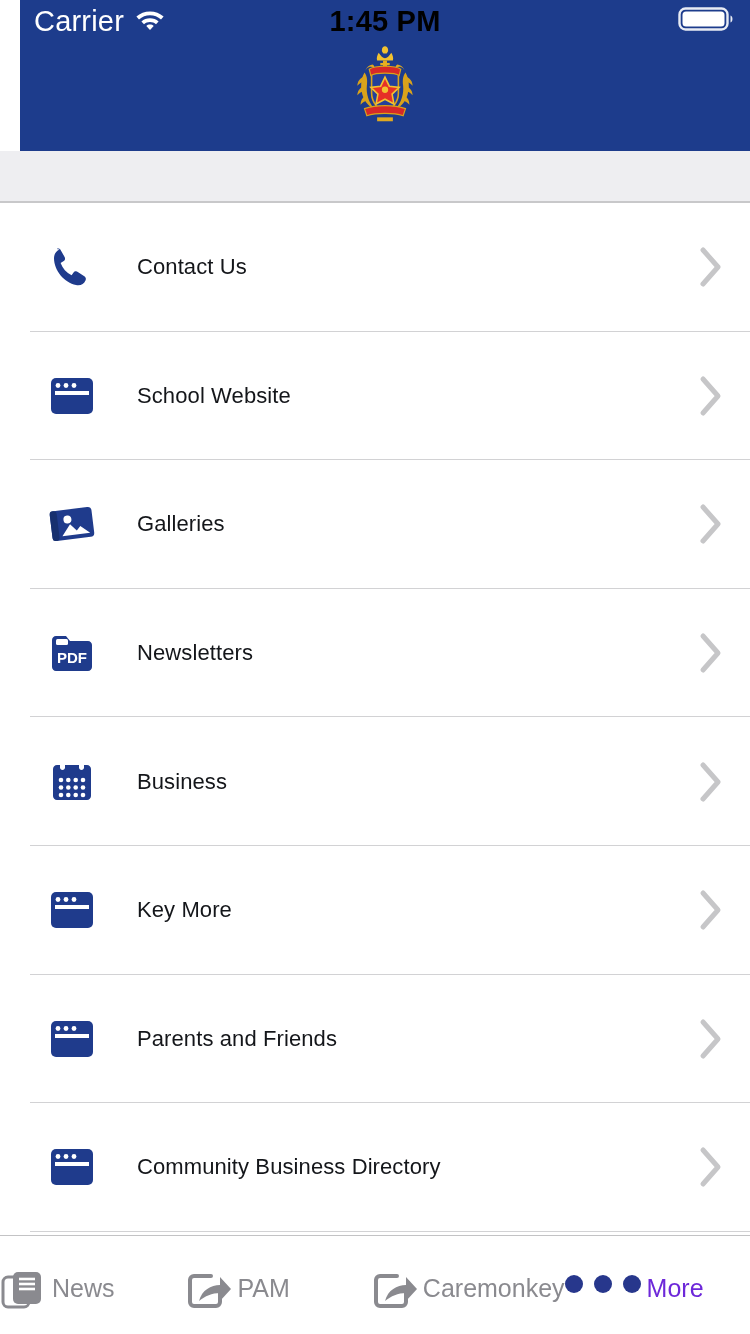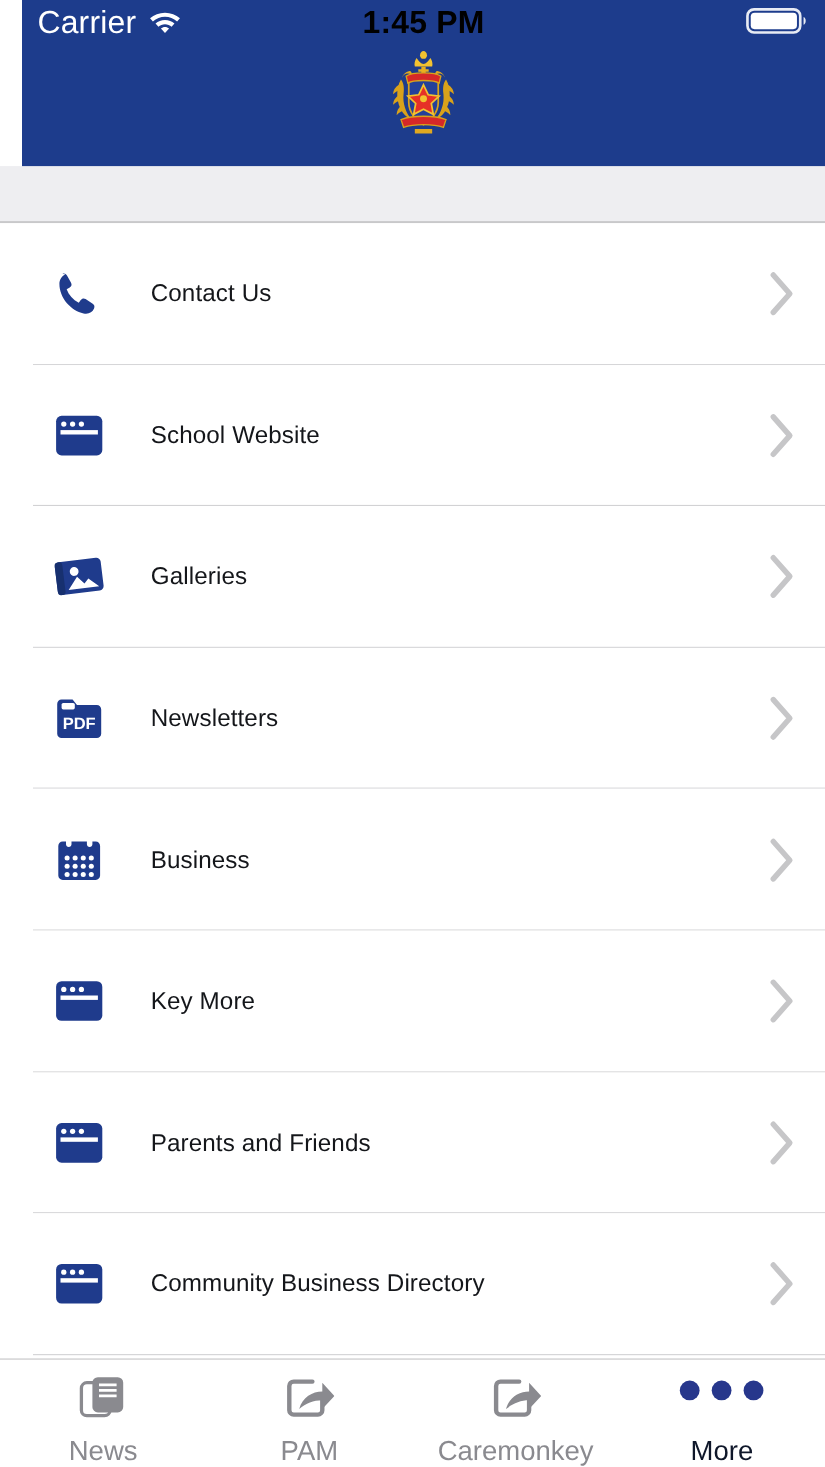--- a/index.html
+++ b/index.html
@@ -89,28 +89,28 @@
   
   .tabbar {
     flex:0 0 auto;
     height:99px;
     background:#ffffff;
     border-top:1px solid #c3c3c5;
     display:flex;
   }
   .tab {
     flex:1 1 0;
-    display:flex; flex-direction:column;
-    align-items:center; justify-content:space-between;
+    display:flex; 
+    align-items:center; justify-content:flex-start;
     gap:6px;
     padding-top:6px;
   }
   .tab-icon { height:52px; display:flex; align-items:flex-end; justify-content:center; }
   .tab-label { font-size:25px; color:#8a8a8f; }
-  .tab.active .tab-label { color:#0f172a; }
+  .tab.active .tab-label { color:#6d28d9; }
   .dots { display:flex; gap:11px; align-items:center; height:52px; padding-bottom:8px; }
   .dot { width:18px; height:18px; border-radius:50%; background:#27378c; }
 </style>
 </head>
 <body>
 
 <div class="phone">
 
   <div class="header">
 

